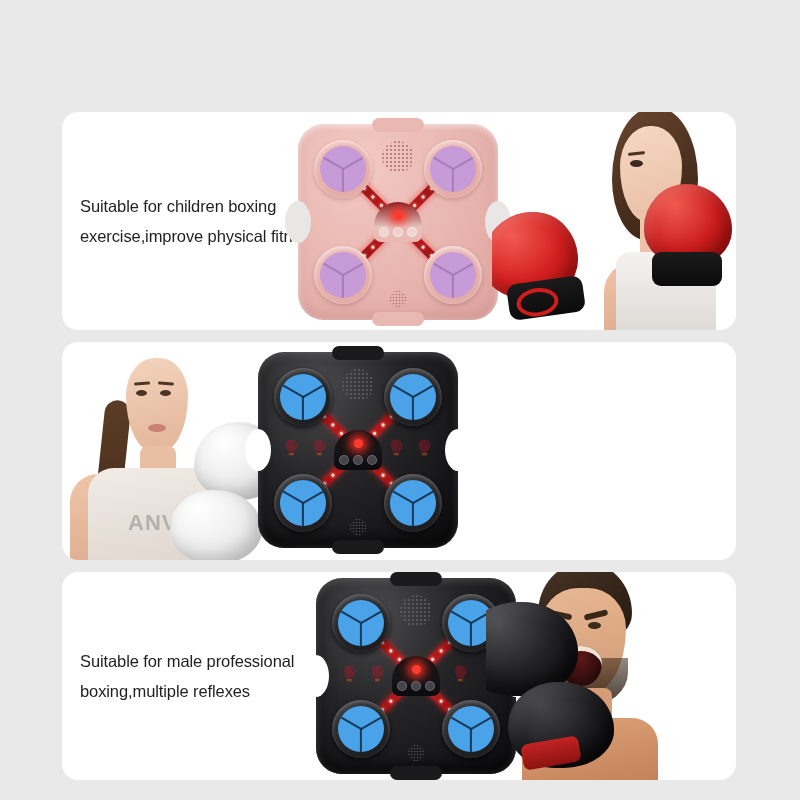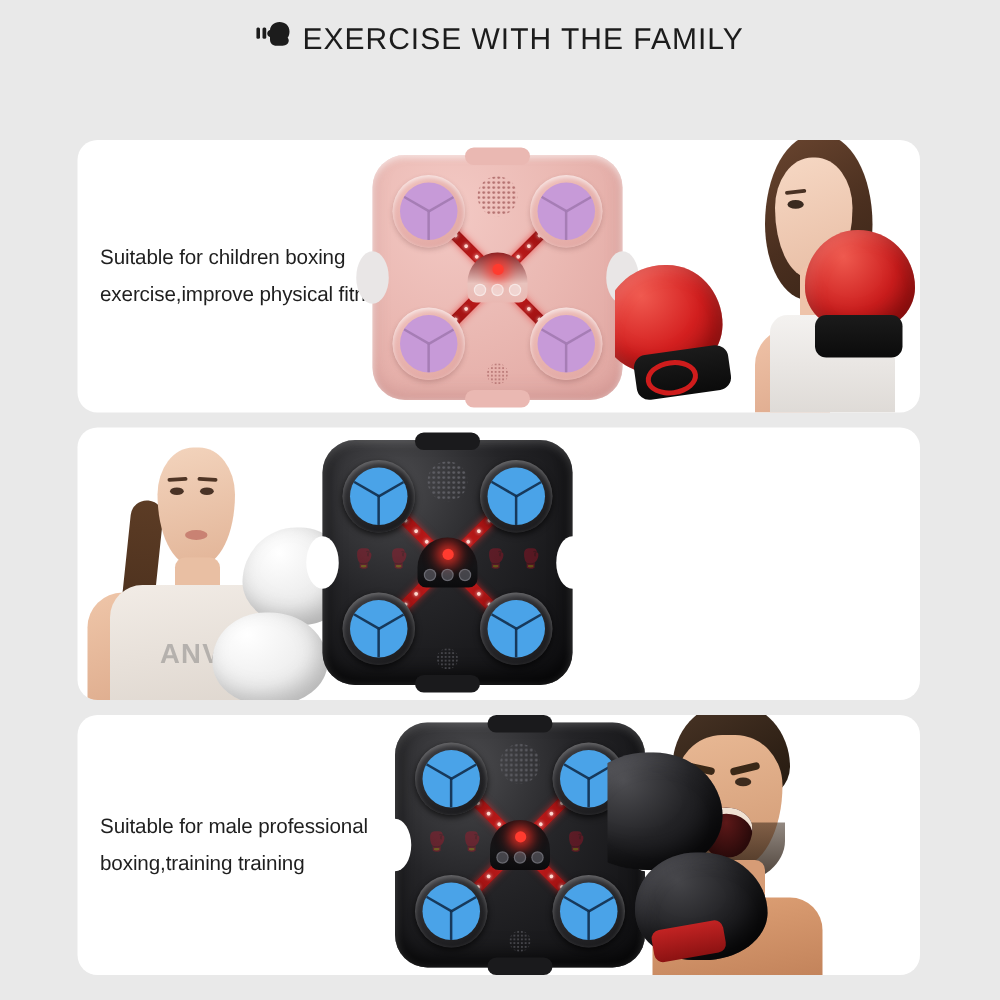--- a/index.html
+++ b/index.html
@@ -437,31 +437,20 @@
     width: 58px; height: 26px;
     background: linear-gradient(180deg,#c22323,#8c1212);
     border-radius: 7px;
     transform: rotate(-10deg);
   }
 </style>
 </head>
 <body style="background: rgb(233, 233, 233);">
 
 <div class="header">
-  <div class="subline">
-    <span class="glove-icon">
-      <svg width="30" height="24" viewBox="0 0 30 24" aria-hidden="true">
-        <rect x="0" y="6" width="3" height="9" rx="1.2" fill="#1c1c1c"></rect>
-        <rect x="5" y="6" width="3" height="9" rx="1.2" fill="#1c1c1c"></rect>
-        <path d="M11 8.5c0-4.2 3.2-7 7.6-7 4.6 0 8 3 8 7.6 0 2.1-.5 3.6-1.5 5 .6.6.9 1.4.9 2.3 0 2.4-2 4.1-5 4.1h-4.6c-3.6 0-5.4-2-5.4-5.2V8.5z" fill="#1c1c1c"></path>
-        <path d="M11.4 13.6c-1.5-.2-2.6-1.3-2.6-2.9 0-1.6 1.1-2.8 2.6-3v5.9z" fill="#1c1c1c"></path>
-      </svg>
-    </span>
-    <span>EXERCISE WITH THE FAMILY</span>
-  </div>
 </div>
 
 <div class="panel" id="panel-1">
 
   <div class="panel-text text-left">Suitable for children boxing exercise,improve physical fitness</div>
 
   <div class="device dev-pink" style="left:236px; top:12px;">
     <div class="device-body"></div>
     <div class="tab t"></div>
     <div class="tab b"></div>
@@ -692,21 +681,21 @@
         <span></span>
         <span></span>
         <span></span>
       </div>
     </div>
   </div>
 </div>
 
 <div class="panel" id="panel-3">
 
-  <div class="panel-text text-left">Suitable for male professional boxing,training training</div>
+  <div class="panel-text text-left">Suitable for male professional boxing,multiple reflexes</div>
 
   <div class="device dev-black" style="left:254px; top:6px;">
     <div class="device-body"></div>
     <div class="tab t"></div>
     <div class="tab b"></div>
     <div class="notch l"></div>
     <div class="notch r"></div>
 
     <div class="grille top">
       <svg class="grille-dots" viewBox="0 0 34 34" aria-hidden="true">

